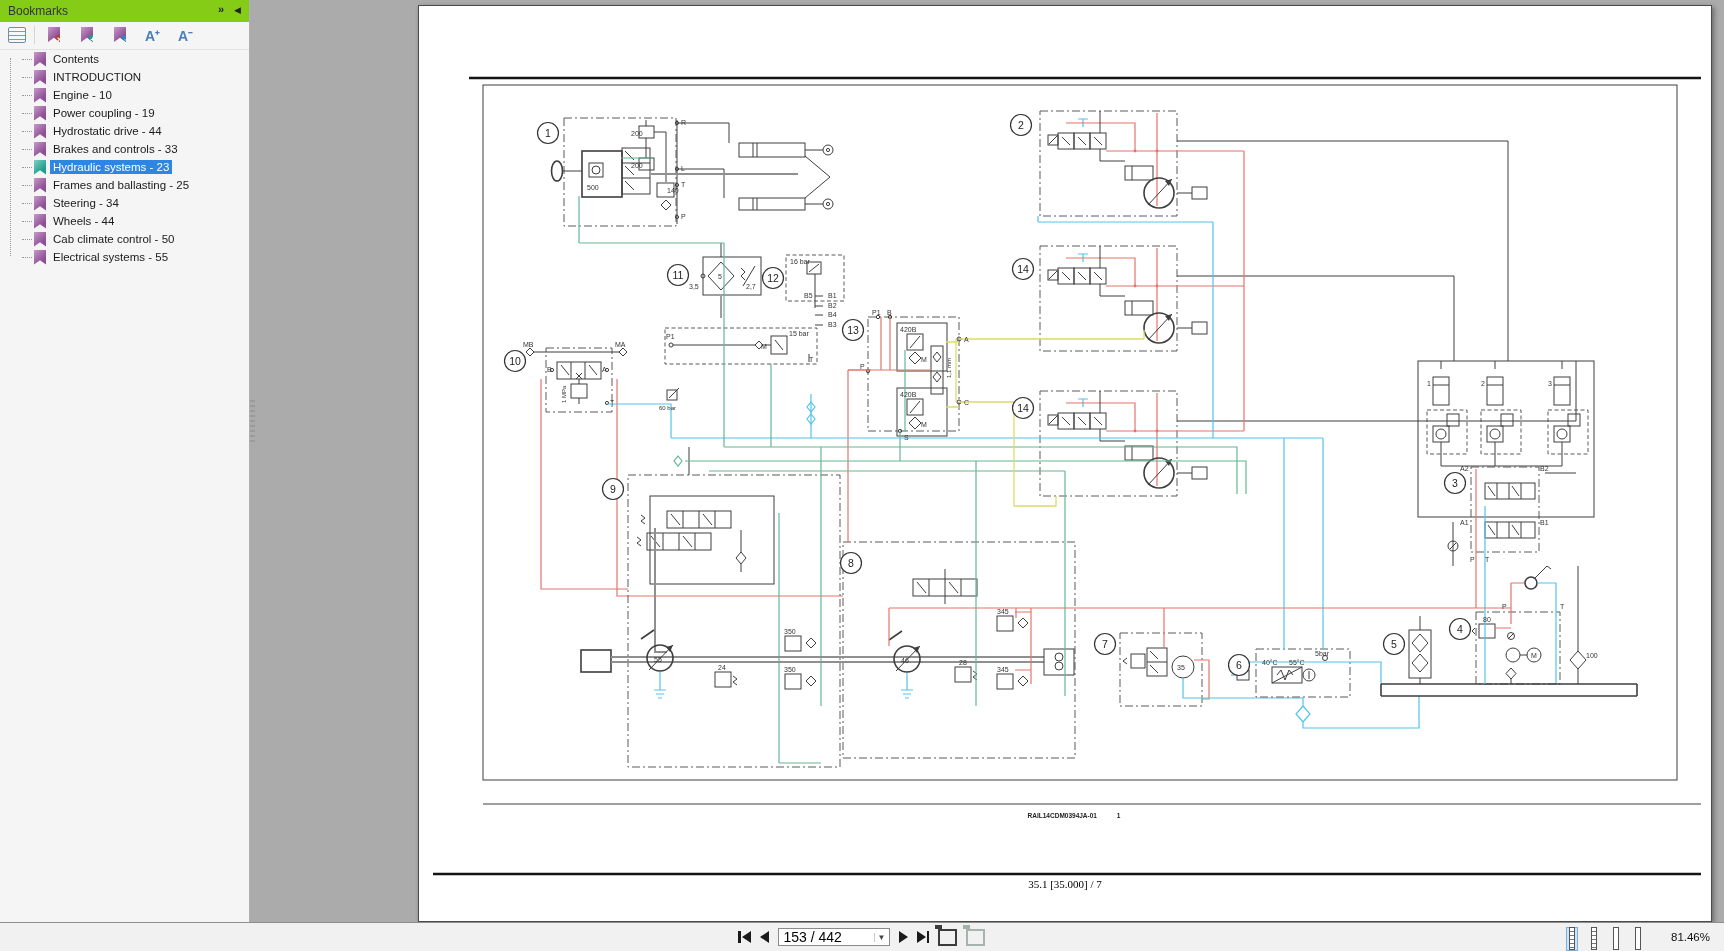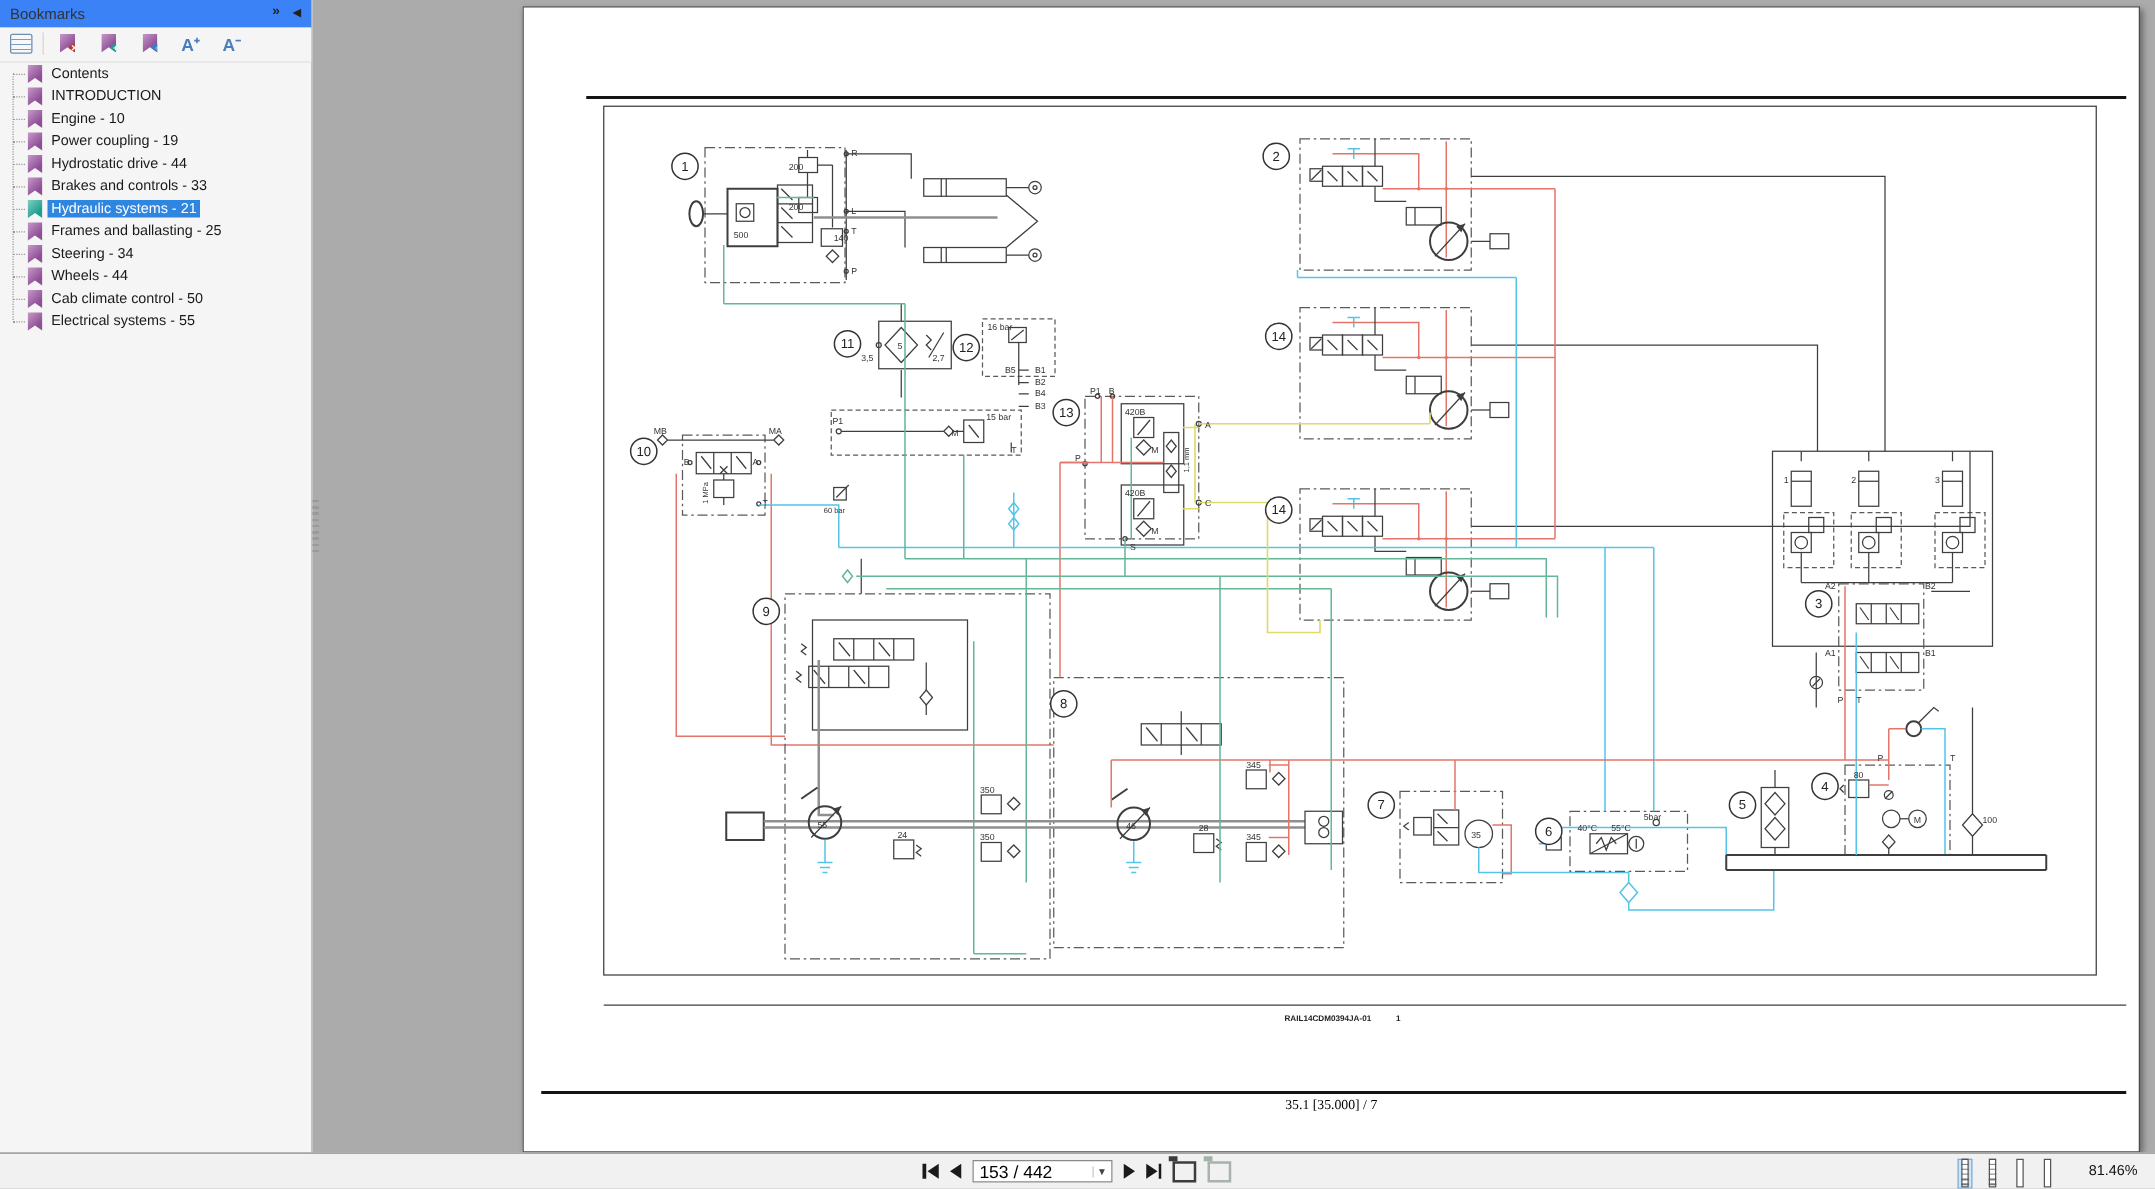--- a/index.html
+++ b/index.html
@@ -1,35 +1,35 @@
 <!DOCTYPE html>
 <html><head>
 <meta charset="utf-8">
 <style>
   html,body{margin:0;padding:0;}
   body{width:1724px;height:951px;background:#ababab;font-family:"Liberation Sans",sans-serif;overflow:hidden;position:relative;}
   
   #sidebar{position:absolute;left:0;top:0;width:250px;height:922px;background:#f5f5f5;border-right:1px solid #b0b0b0;box-sizing:border-box;}
-  #sb-header{position:absolute;left:0;top:0;right:0;height:22px;background:#3b82f6;border-bottom:1px solid #cfcfcf;text-align:center;}
+  #sb-header{position:absolute;left:0;top:0;right:0;height:22px;background:#84cc16;border-bottom:1px solid #cfcfcf;text-align:center;}
   #sb-title{position:absolute;left:8px;top:4px;font-size:12px;color:#333;}
   .sb-ctrl{position:absolute;top:3px;font-size:11px;color:#222;cursor:default;}
   #sb-exp{right:26px;font-weight:bold;letter-spacing:-1px;}
   #sb-col{right:8px;font-size:9px;top:5px;}
   #sb-toolbar{position:absolute;left:0;top:22px;right:0;height:27px;background:#f5f5f5;border-bottom:1px solid #e2e2e2;}
   .tb-ico{position:absolute;top:5px;width:15px;height:16px;}
   #ico-opts{left:8px;width:16px;height:14px;border:1px solid #6a8fb5;border-radius:2px;background:
      repeating-linear-gradient(#f8f8f8 0 3px,#7a9cc0 3px 4px);}
   #tb-sep{position:absolute;left:34px;top:4px;width:1px;height:18px;background:#d5d5d5;}
   .bm-ico{width:12px;height:15px;background:linear-gradient(135deg,#c79ac9 0%,#8e4f96 70%);clip-path:polygon(0 0,100% 0,100% 100%,50% 72%,0 100%);}
   #ico-del{left:48px;} #ico-add{left:81px;} #ico-go{left:114px;}
   .badge{position:absolute;right:-4px;bottom:-2px;width:9px;height:9px;border-radius:50%;color:#fff;font-size:7px;line-height:9px;text-align:center;font-weight:bold;}
   .badge-red{background:#c0392b;} .badge-teal{background:#1f9e8e;} .badge-blue{background:#3a7fc1;}
   .a-btn{position:absolute;top:4px;font-size:14px;font-weight:bold;color:#4a7ebb;}
   #ico-ainc{left:145px;} #ico-adec{left:178px;}
-  #bm-tree{position:absolute;left:0;top:50px;right:0;}
+  #bm-tree{position:absolute;left:0;top:50px;right:0;padding-left:12px;}
   #tree-guide{position:absolute;left:10px;top:8px;height:198px;border-left:1px dotted #9a9a9a;}
   .bm-row{position:relative;height:18px;display:flex;align-items:center;cursor:default;}
   .bm-stub{width:10px;margin-left:10px;border-top:1px dotted #9a9a9a;height:0;}
   .bm-flag{flex:0 0 12px;width:12px;height:15px;margin:0 4px 0 2px;background:linear-gradient(135deg,#c79ac9 0%,#8e4f96 70%);clip-path:polygon(0 0,100% 0,100% 100%,50% 72%,0 100%);}
   .bm-label{font-size:11.5px;color:#1a1a1a;padding:1px 3px;white-space:nowrap;}
   .bm-row.sel .bm-flag{background:linear-gradient(135deg,#7fd0c4 0%,#1f9e8e 70%);}
   .bm-row.sel .bm-label{background:#2f86e0;color:#ffffff;}
   #splitter{position:absolute;left:250px;top:400px;width:5px;height:44px;background:repeating-linear-gradient(#9a9a9a 0 2px,transparent 2px 5px);}
   
   #page{position:absolute;left:418px;top:5px;width:1294px;height:917px;background:#ffffff;border:1px solid #4a4a4a;box-shadow:2px 2px 5px rgba(0,0,0,.4);box-sizing:border-box;}
@@ -125,21 +125,21 @@
         <span class="bm-label">Hydrostatic drive - 44</span>
       </div>
     <div class="bm-row">
         <span class="bm-stub"></span>
         <span class="bm-flag"></span>
         <span class="bm-label">Brakes and controls - 33</span>
       </div>
     <div class="bm-row sel">
         <span class="bm-stub"></span>
         <span class="bm-flag"></span>
-        <span class="bm-label">Hydraulic systems - 21</span>
+        <span class="bm-label">Hydraulic systems - 23</span>
       </div>
     <div class="bm-row">
         <span class="bm-stub"></span>
         <span class="bm-flag"></span>
         <span class="bm-label">Frames and ballasting - 25</span>
       </div>
     <div class="bm-row">
         <span class="bm-stub"></span>
         <span class="bm-flag"></span>
         <span class="bm-label">Steering - 34</span>

